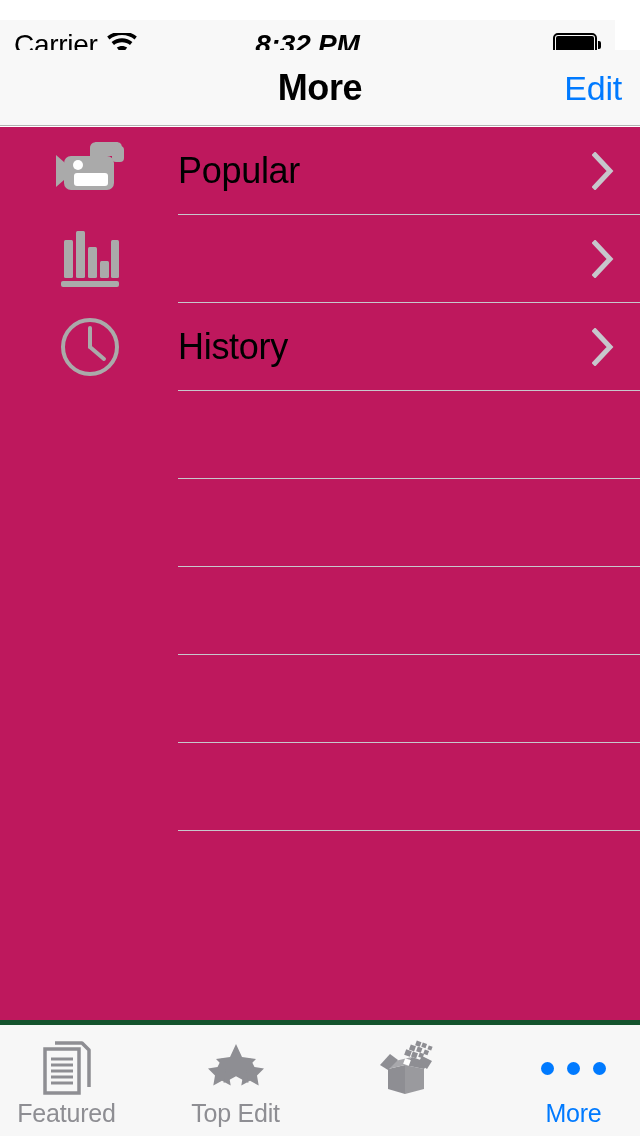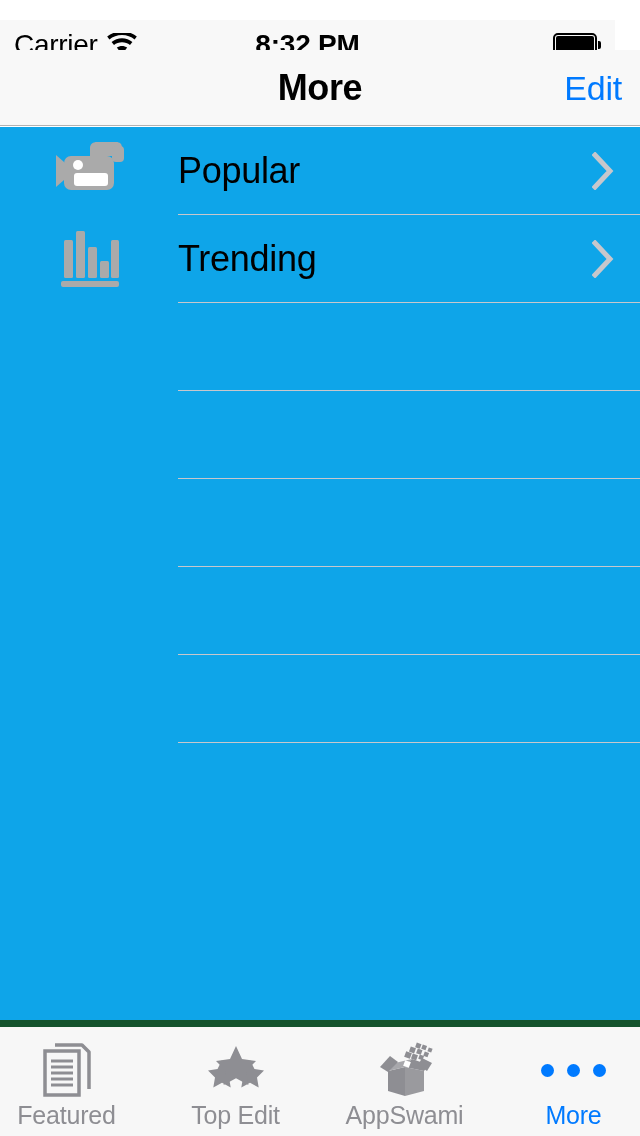--- a/index.html
+++ b/index.html
@@ -45,20 +45,21 @@
     color: #000000;
     letter-spacing: -0.3px;
     line-height: 1;
   }
   .wifi-icon { width: 30px; height: 24px; display:block; }
   .status-center {
     position: absolute;
     left: 0; right: 0;
     text-align: center;
     pointer-events: none;
+    font-style: italic;
   }
   .time-text {
     font-size: 28px;
     font-weight: bold;
     color: #000000;
     letter-spacing: -0.2px;
   }
   .status-right {
     margin-left: auto;
     display: flex;
@@ -121,21 +122,21 @@
     cursor: pointer;
     text-align: right;
   }
 
   
   .table-view {
     position: absolute;
     left: 0; top: 127px;
     width: 640px;
     height: 893px;
-    background: #0ea5e9;
+    background: #be185d;
     overflow: hidden;
   }
   .cell {
     position: relative;
     height: 88px;
     width: 640px;
     box-sizing: border-box;
     display: flex;
     align-items: center;
     cursor: pointer;
@@ -178,21 +179,21 @@
     height: 38px;
   }
 
   
   .tab-bar {
     position: absolute;
     left: 0; top: 1020px;
     width: 640px;
     height: 116px;
     background: #f7f7f7;
-    border-top: 7px solid #14532d;
+    border-top: 5px solid #14532d;
     box-sizing: border-box;
     display: flex;
     gap: 36px;
   }
   .tab-item {
     flex: 1 1 0;
     display: flex;
     flex-direction: column;
     align-items: center;
     justify-content: flex-start;
@@ -287,30 +288,45 @@
       <span class="cell-icon">
         <svg viewBox="0 0 62 62" width="62" height="62">
           <rect x="5" y="12" width="9" height="38" rx="1.5" fill="#aaaaaa"></rect>
           <rect x="17" y="3" width="9" height="47" rx="1.5" fill="#aaaaaa"></rect>
           <rect x="29" y="19" width="9" height="31" rx="1.5" fill="#aaaaaa"></rect>
           <rect x="41" y="33" width="9" height="17" rx="1.5" fill="#aaaaaa"></rect>
           <rect x="52" y="12" width="8" height="38" rx="1.5" fill="#aaaaaa"></rect>
           <rect x="2" y="53" width="58" height="6" rx="2" fill="#aaaaaa"></rect>
         </svg>
       </span>
-      <span class="cell-label">Trending</span>
       <span class="cell-chevron">
         <svg viewBox="0 0 22 38" width="22" height="38">
           <polyline points="3,3 18,19 3,35" fill="none" stroke="#c7c7cc" stroke-width="5" stroke-linecap="square"></polyline>
         </svg>
       </span>
       <span class="cell-sep"></span>
     </div>
 
 
+    <div class="cell">
+      <span class="cell-icon">
+        <svg viewBox="0 0 62 62" width="62" height="62">
+          <circle cx="31" cy="31" r="27" fill="none" stroke="#aaaaaa" stroke-width="4"></circle>
+          <line x1="31" y1="31" x2="31" y2="12" stroke="#aaaaaa" stroke-width="4" stroke-linecap="round"></line>
+          <line x1="31" y1="31" x2="45" y2="43" stroke="#aaaaaa" stroke-width="4" stroke-linecap="round"></line>
+        </svg>
+      </span>
+      <span class="cell-label">History</span>
+      <span class="cell-chevron">
+        <svg viewBox="0 0 22 38" width="22" height="38">
+          <polyline points="3,3 18,19 3,35" fill="none" stroke="#c7c7cc" stroke-width="5" stroke-linecap="square"></polyline>
+        </svg>
+      </span>
+      <span class="cell-sep"></span>
+    </div>
 
 
     <div class="cell empty">
         <span class="cell-sep"></span>
       </div>
     <div class="cell empty">
         <span class="cell-sep"></span>
       </div>
     <div class="cell empty">
         <span class="cell-sep"></span>
@@ -371,21 +387,20 @@
           <rect x="38" y="13" width="5.5" height="5.5" fill="#8e8e93" transform="rotate(20 40 15)"></rect>
           <rect x="36" y="6" width="5.5" height="5.5" fill="#8e8e93" transform="rotate(20 38 8)"></rect>
           <rect x="43" y="8" width="5" height="5" fill="#8e8e93" transform="rotate(20 45 10)"></rect>
           <rect x="42" y="2" width="5" height="5" fill="#8e8e93" transform="rotate(20 44 4)"></rect>
           <rect x="48" y="4" width="4.5" height="4.5" fill="#8e8e93" transform="rotate(20 50 6)"></rect>
           <rect x="50" y="11" width="4.5" height="4.5" fill="#8e8e93" transform="rotate(20 52 13)"></rect>
           <rect x="45" y="14" width="4.5" height="4.5" fill="#8e8e93" transform="rotate(20 47 16)"></rect>
           <rect x="54" y="7" width="4" height="4" fill="#8e8e93" transform="rotate(20 56 9)"></rect>
         </svg>
       </span>
-      <span class="tab-label">AppSwami</span>
     </div>
 
     <div class="tab-item active">
       <span class="tab-icon">
         <span class="dots">
           <span class="dot"></span>
             <span class="dot"></span>
             <span class="dot"></span>
         </span>
       </span>

